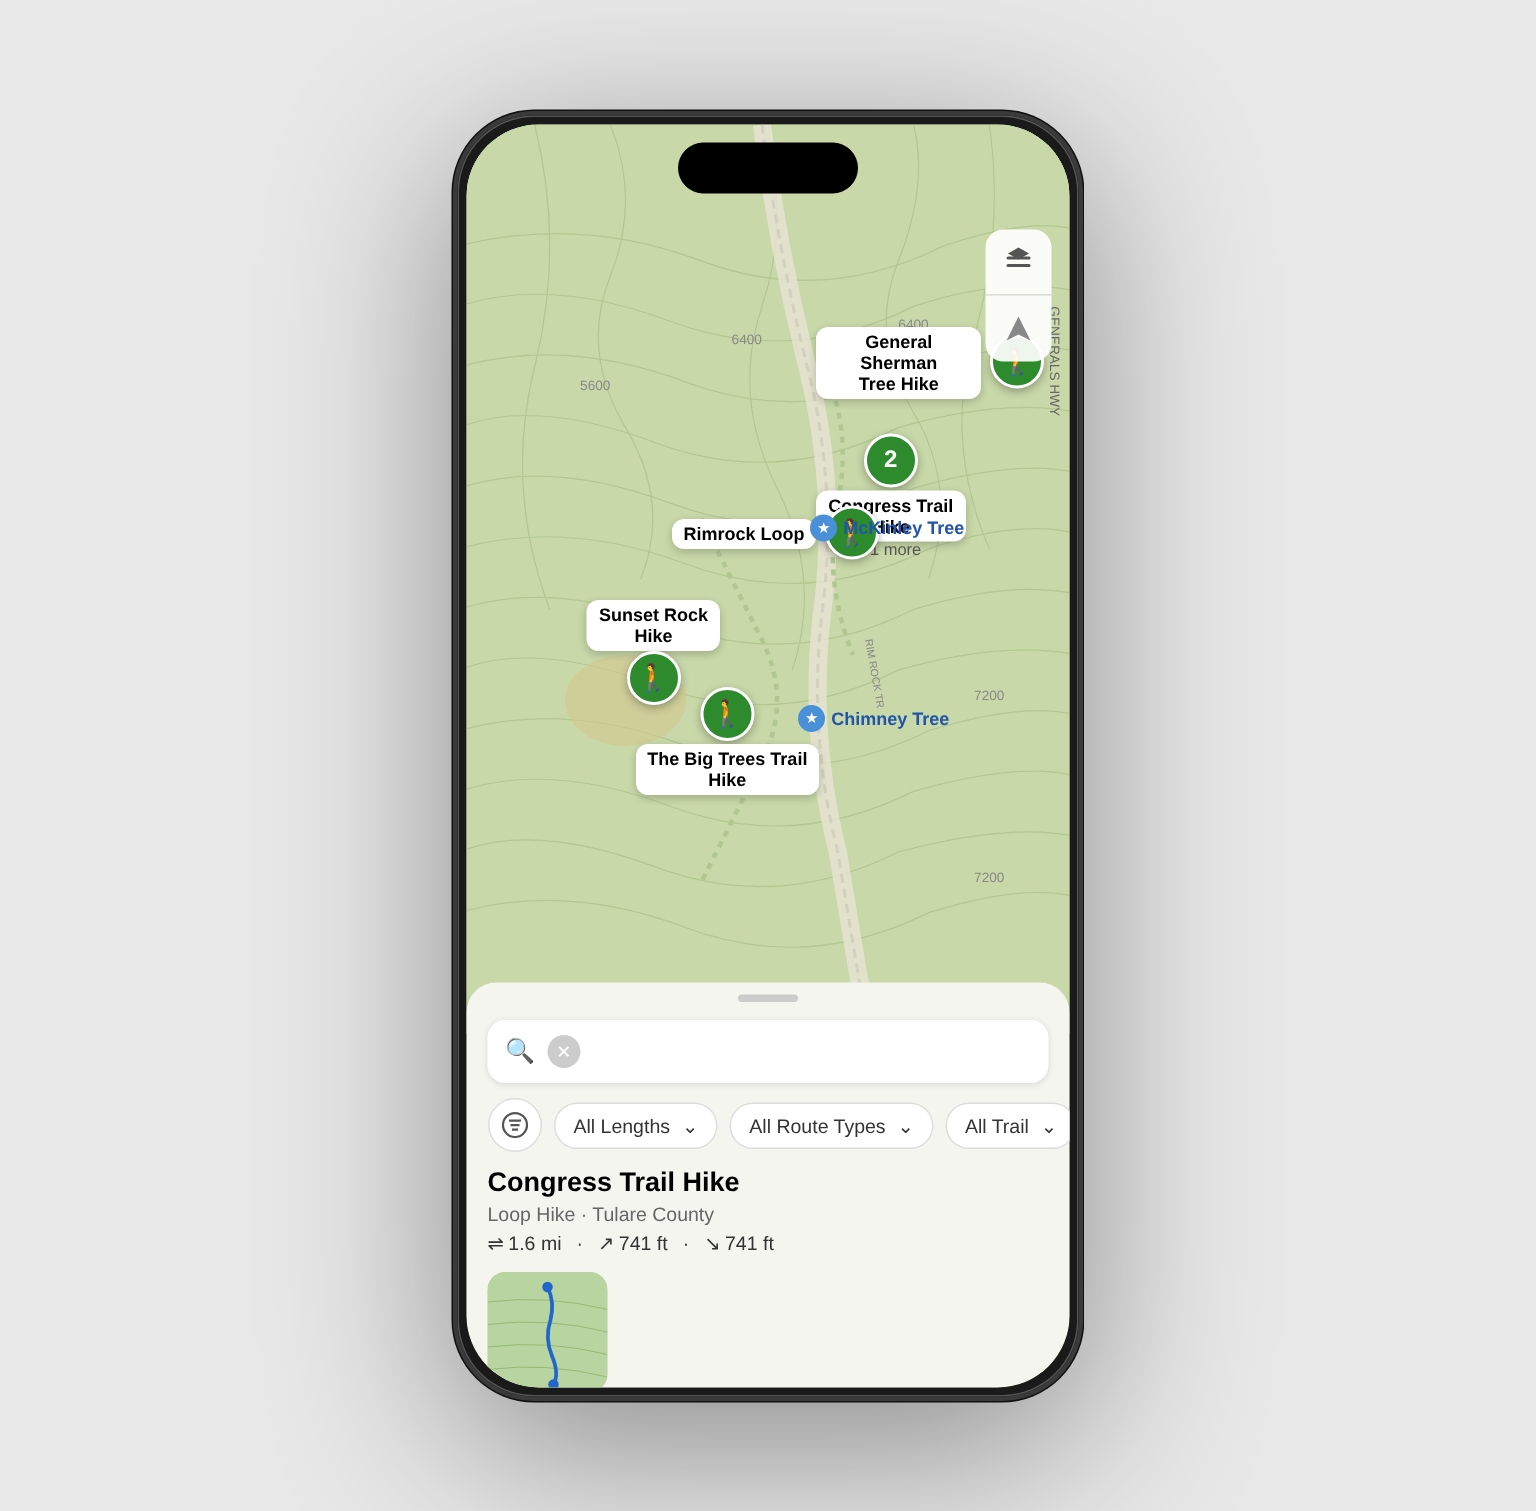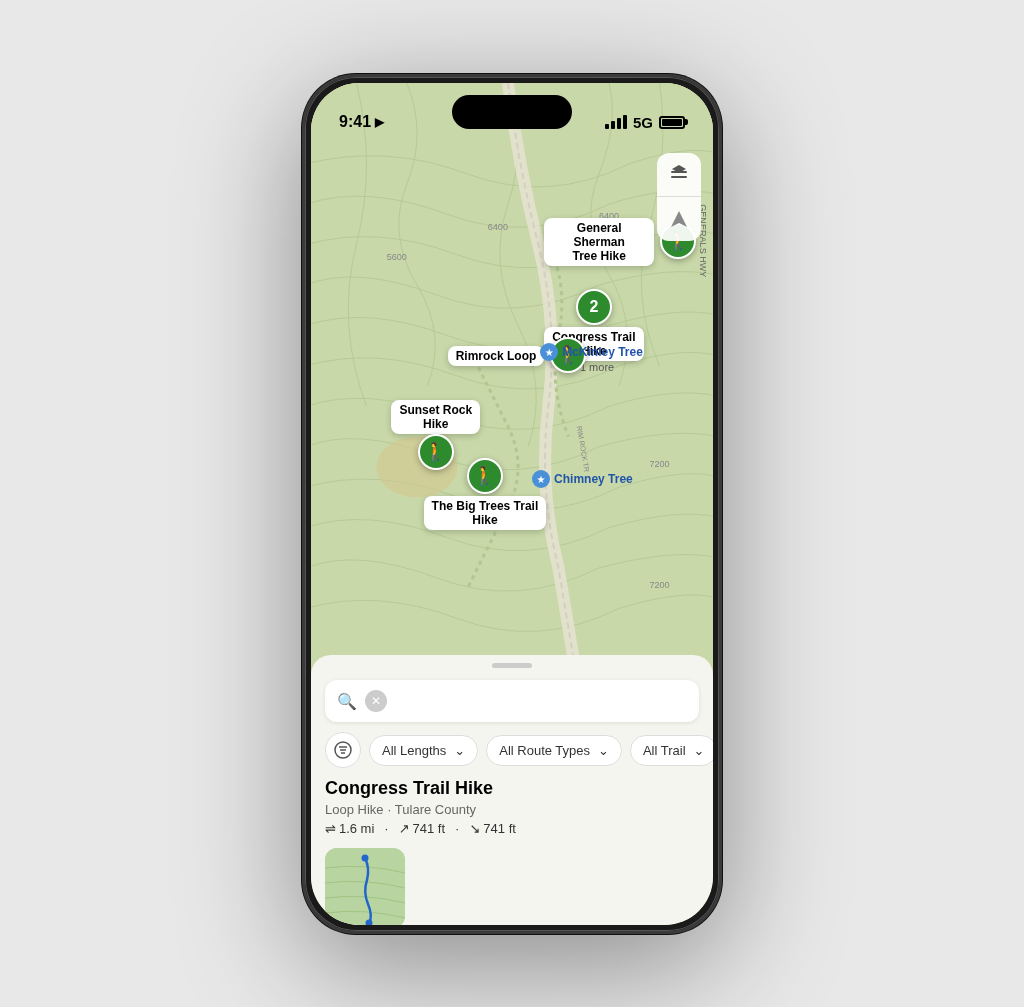--- a/index.html
+++ b/index.html
@@ -336,38 +336,20 @@
 
     <div class="btn-mute"></div>
     <div class="btn-volume-up"></div>
     <div class="btn-volume-down"></div>
     <div class="btn-power"></div>
 
     <div class="phone-screen">
 
       <div class="dynamic-island"></div>
 
-      <div class="status-bar">
-        <div class="status-time">
-          <span>9:41</span>
-          <span style="font-size:12px;">▶</span>
-        </div>
-        <div class="status-right">
-          <div class="signal-bars">
-            <div class="signal-bar" style="height:5px;"></div>
-            <div class="signal-bar" style="height:8px;"></div>
-            <div class="signal-bar" style="height:11px;"></div>
-            <div class="signal-bar" style="height:14px;"></div>
-          </div>
-          <span style="font-size:15px; font-weight:700;">5G</span>
-          <div class="battery-icon">
-            <div class="battery-fill"></div>
-          </div>
-        </div>
-      </div>
 
       <div class="map-area">
 
         <svg class="map-topo" viewBox="0 0 408 600" preserveAspectRatio="xMidYMid slice">
 
           <rect width="408" height="600" fill="#c8d8a8"></rect>
 
           <g fill="none" stroke="#a8c088" stroke-width="0.8" opacity="0.7">
             <path d="M0,80 Q80,60 160,90 Q240,120 320,80 Q380,60 408,70"></path>
             <path d="M0,120 Q60,100 140,130 Q220,160 300,120 Q360,100 408,110"></path>

